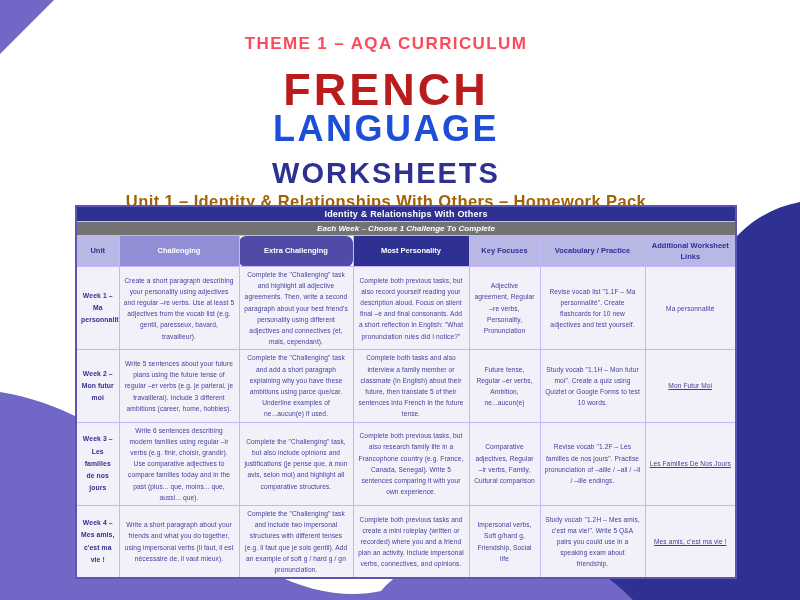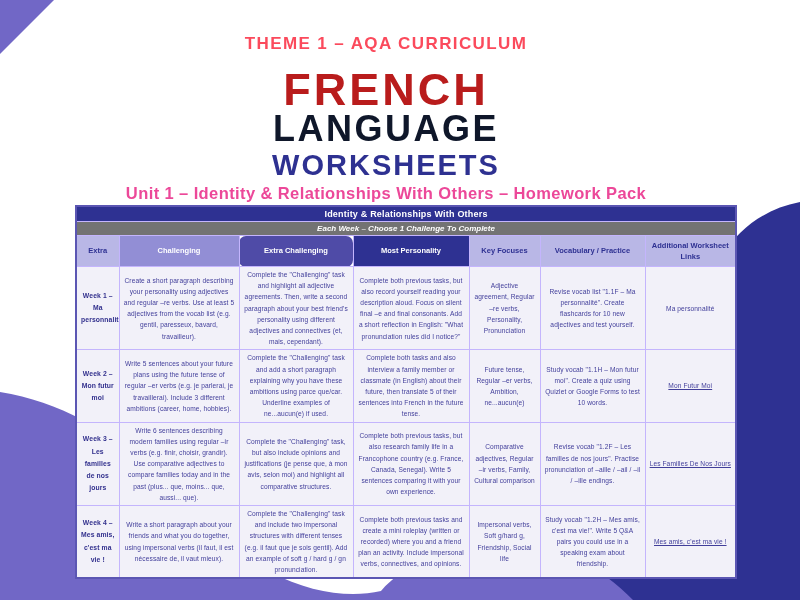--- a/index.html
+++ b/index.html
@@ -9,23 +9,23 @@
   }
   svg.bg { position:absolute; left:0; top:0; width:800px; height:600px; }
 
   
   header { position:absolute; top:0; left:0; width:772px; text-align:center; }
   .kicker {
     margin-top:34px; font-size:17px; font-weight:800; letter-spacing:1.4px;
     color:#FB4A5C;
   }
   .t1 { margin:13px 4px 0; font-size:45px; font-weight:800; letter-spacing:3px; line-height:1; color:#b91c1c; }
-  .t2 { margin:-1px 0 4px; font-size:36px; font-weight:800; letter-spacing:2.5px; line-height:1; color:#0f172a; }
+  .t2 { margin:-1px 0 12px; font-size:36px; font-weight:800; letter-spacing:2.5px; line-height:1; color:#1d4ed8; }
   .t3 { margin:1px 14px 0; font-size:29px; font-weight:800; letter-spacing:2px; line-height:1; color:#2E3191; }
-  .subtitle { margin-top:4px; font-size:16.5px; font-weight:800; letter-spacing:0.4px; color:#ec4899; }
+  .subtitle { margin-top:4px; font-size:16.5px; font-weight:800; letter-spacing:0.4px; color:#a16207; }
 
   
   table.pack {
     position:absolute; left:75px; top:205px; width:660px;
     border-collapse:collapse; table-layout:fixed;
     border:2px solid #5B56B3; background:#ffffff;
   }
   table.pack th, table.pack td { border:1px solid #c4b5fd; overflow:hidden; }
   .band-navy {
     background:#2E3192; color:#ffffff; font-size:9px; font-weight:700;
@@ -81,21 +81,21 @@
         <col style="width:91px">
     </colgroup>
     <thead>
       <tr>
         <th colspan="7" class="band-navy">Identity &amp; Relationships With Others</th>
       </tr>
       <tr>
         <th colspan="7" class="band-red">Each Week – Choose 1 Challenge To Complete</th>
       </tr>
       <tr class="cols">
-        <th class="c-lav">Extra</th>
+        <th class="c-lav">Unit</th>
         <th class="c-mid">Challenging</th>
         <th class="c-deep">Extra Challenging</th>
         <th class="c-navy">Most Personality</th>
         <th class="c-lav">Key Focuses</th>
         <th class="c-lav">Vocabulary / Practice</th>
         <th class="c-lav">Additional Worksheet Links</th>
       </tr>
     </thead>
     <tbody>
       <tr class="r1">

